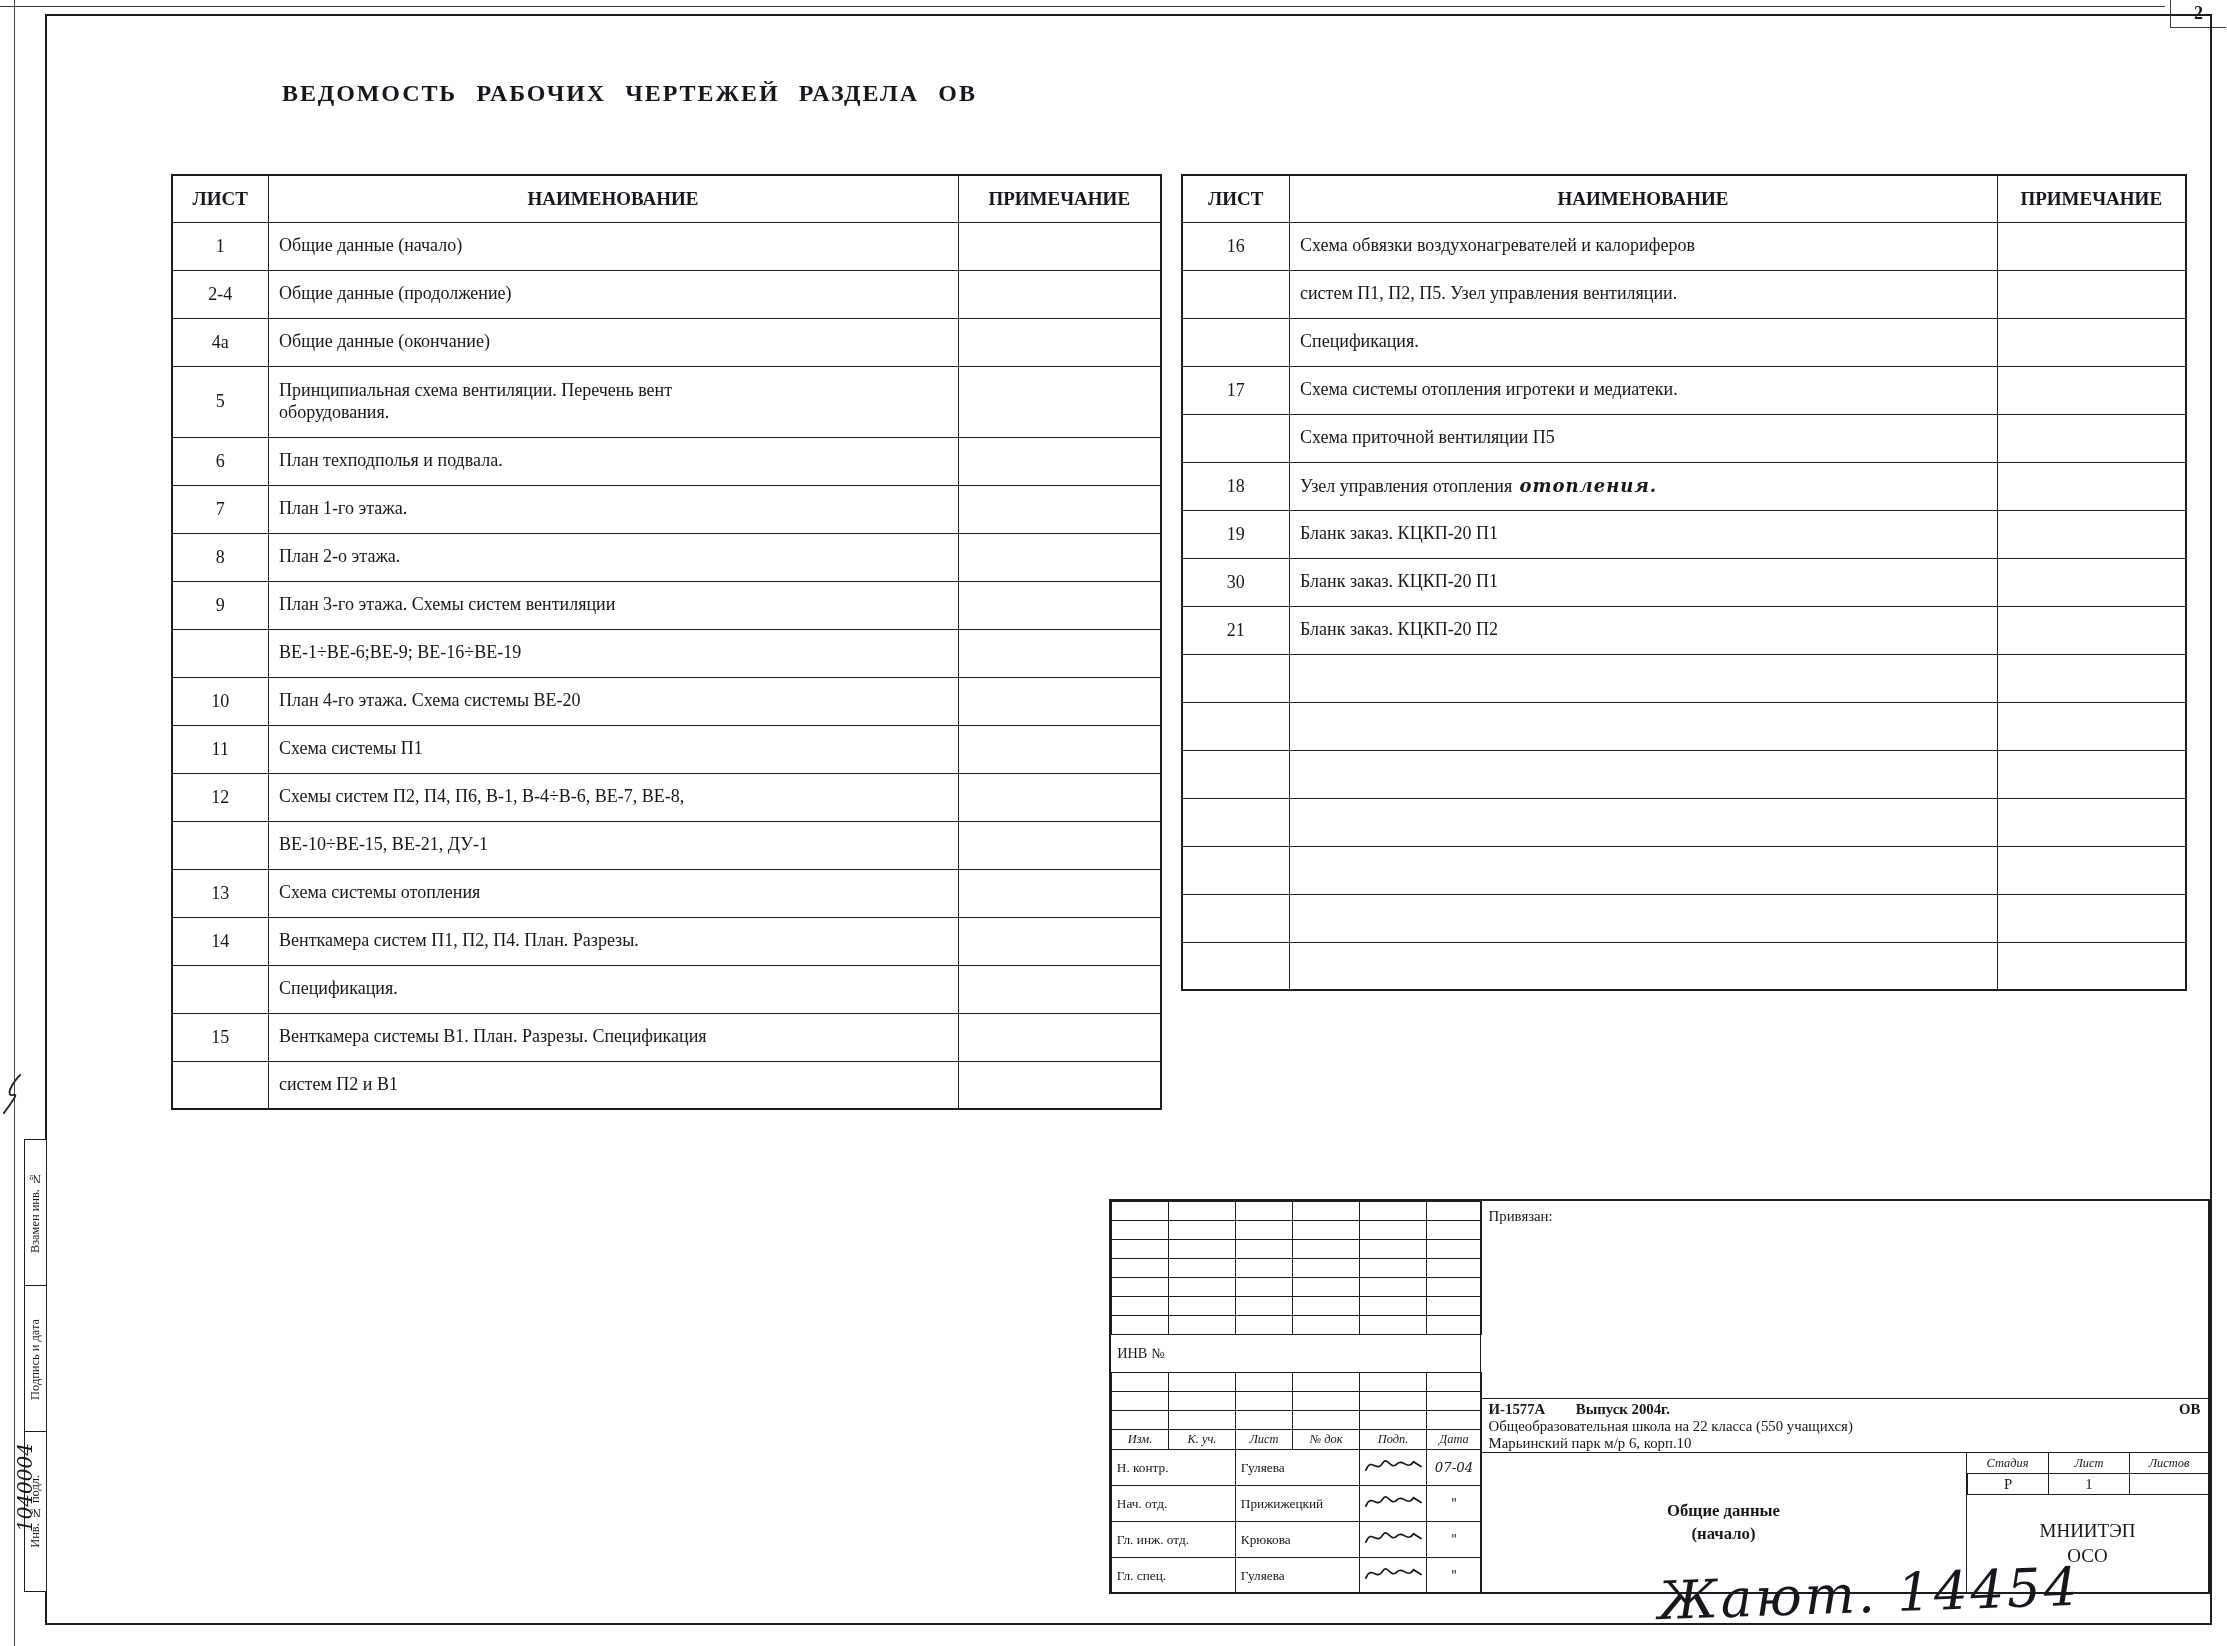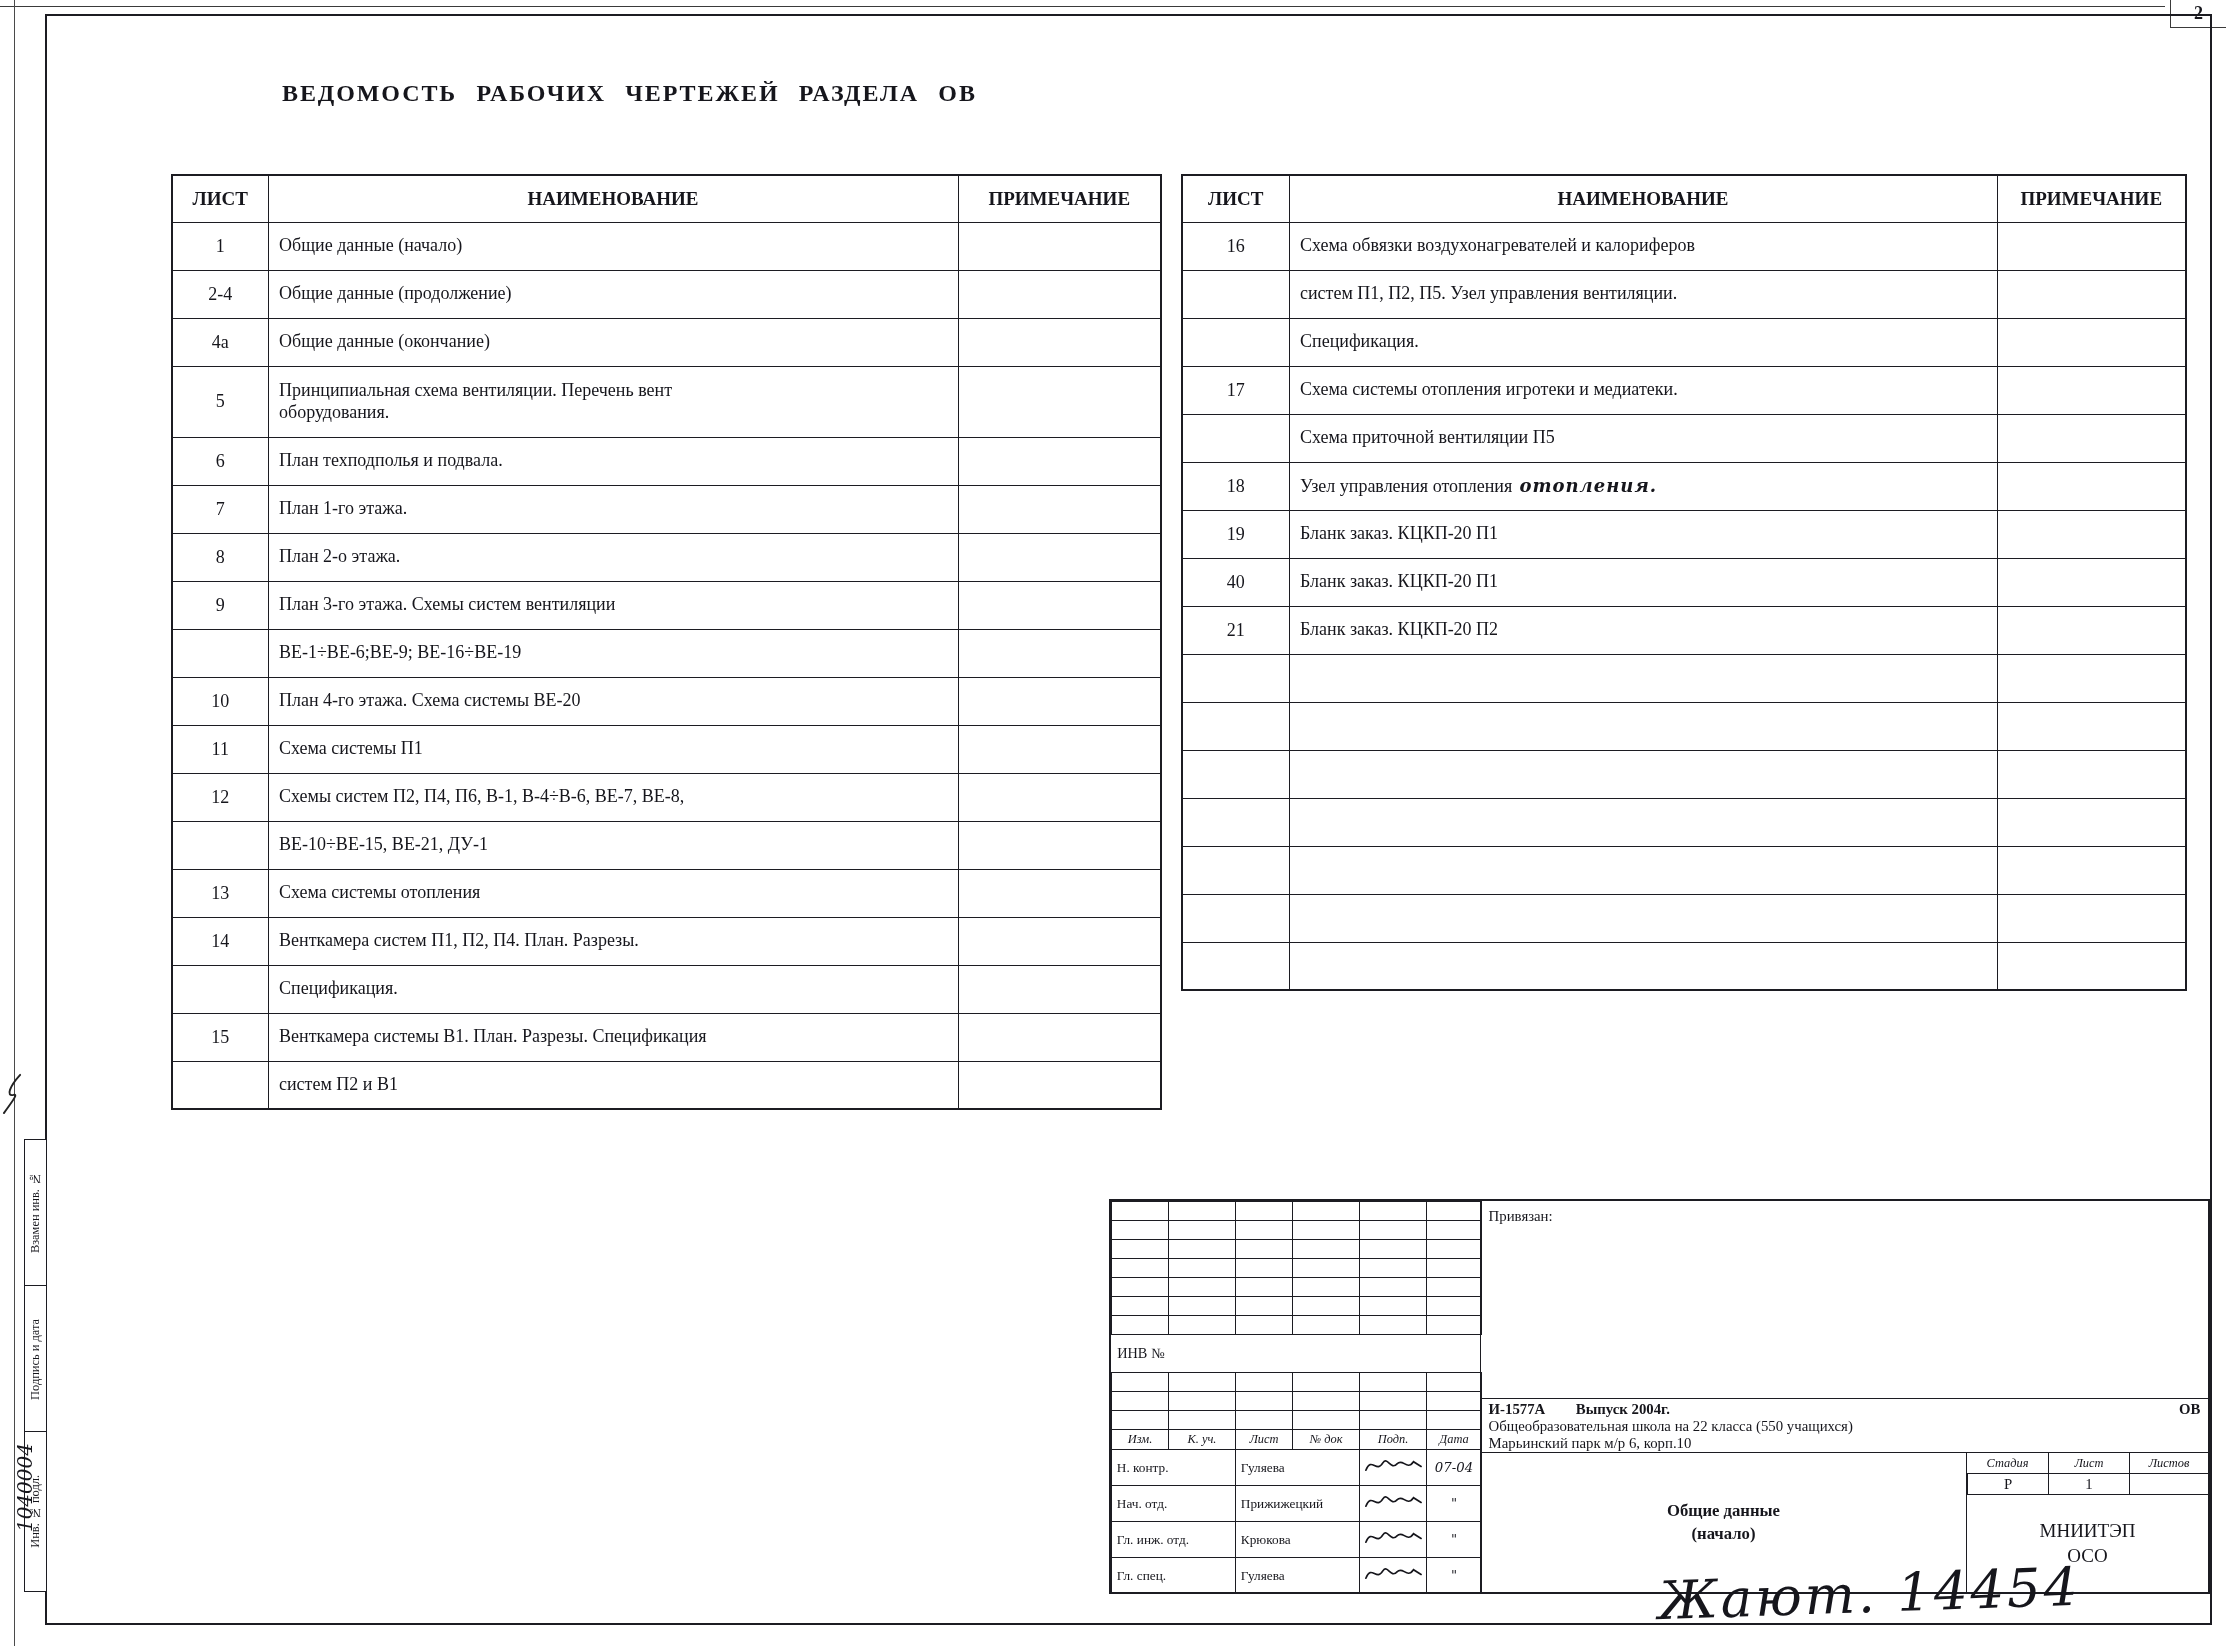--- a/index.html
+++ b/index.html
@@ -249,21 +249,21 @@
           <td class="c-sheet">18</td>
           <td class="c-name">Узел управления отопления<span class="hw-inline"> отопления.</span></td>
           <td class="c-note"></td>
         </tr>
         <tr>
           <td class="c-sheet">19</td>
           <td class="c-name">Бланк заказ. КЦКП-20 П1</td>
           <td class="c-note"></td>
         </tr>
         <tr>
-          <td class="c-sheet">40</td>
+          <td class="c-sheet">30</td>
           <td class="c-name">Бланк заказ. КЦКП-20 П1</td>
           <td class="c-note"></td>
         </tr>
         <tr>
           <td class="c-sheet">21</td>
           <td class="c-name">Бланк заказ. КЦКП-20 П2</td>
           <td class="c-note"></td>
         </tr>
         <tr>
           <td class="c-sheet"></td>

